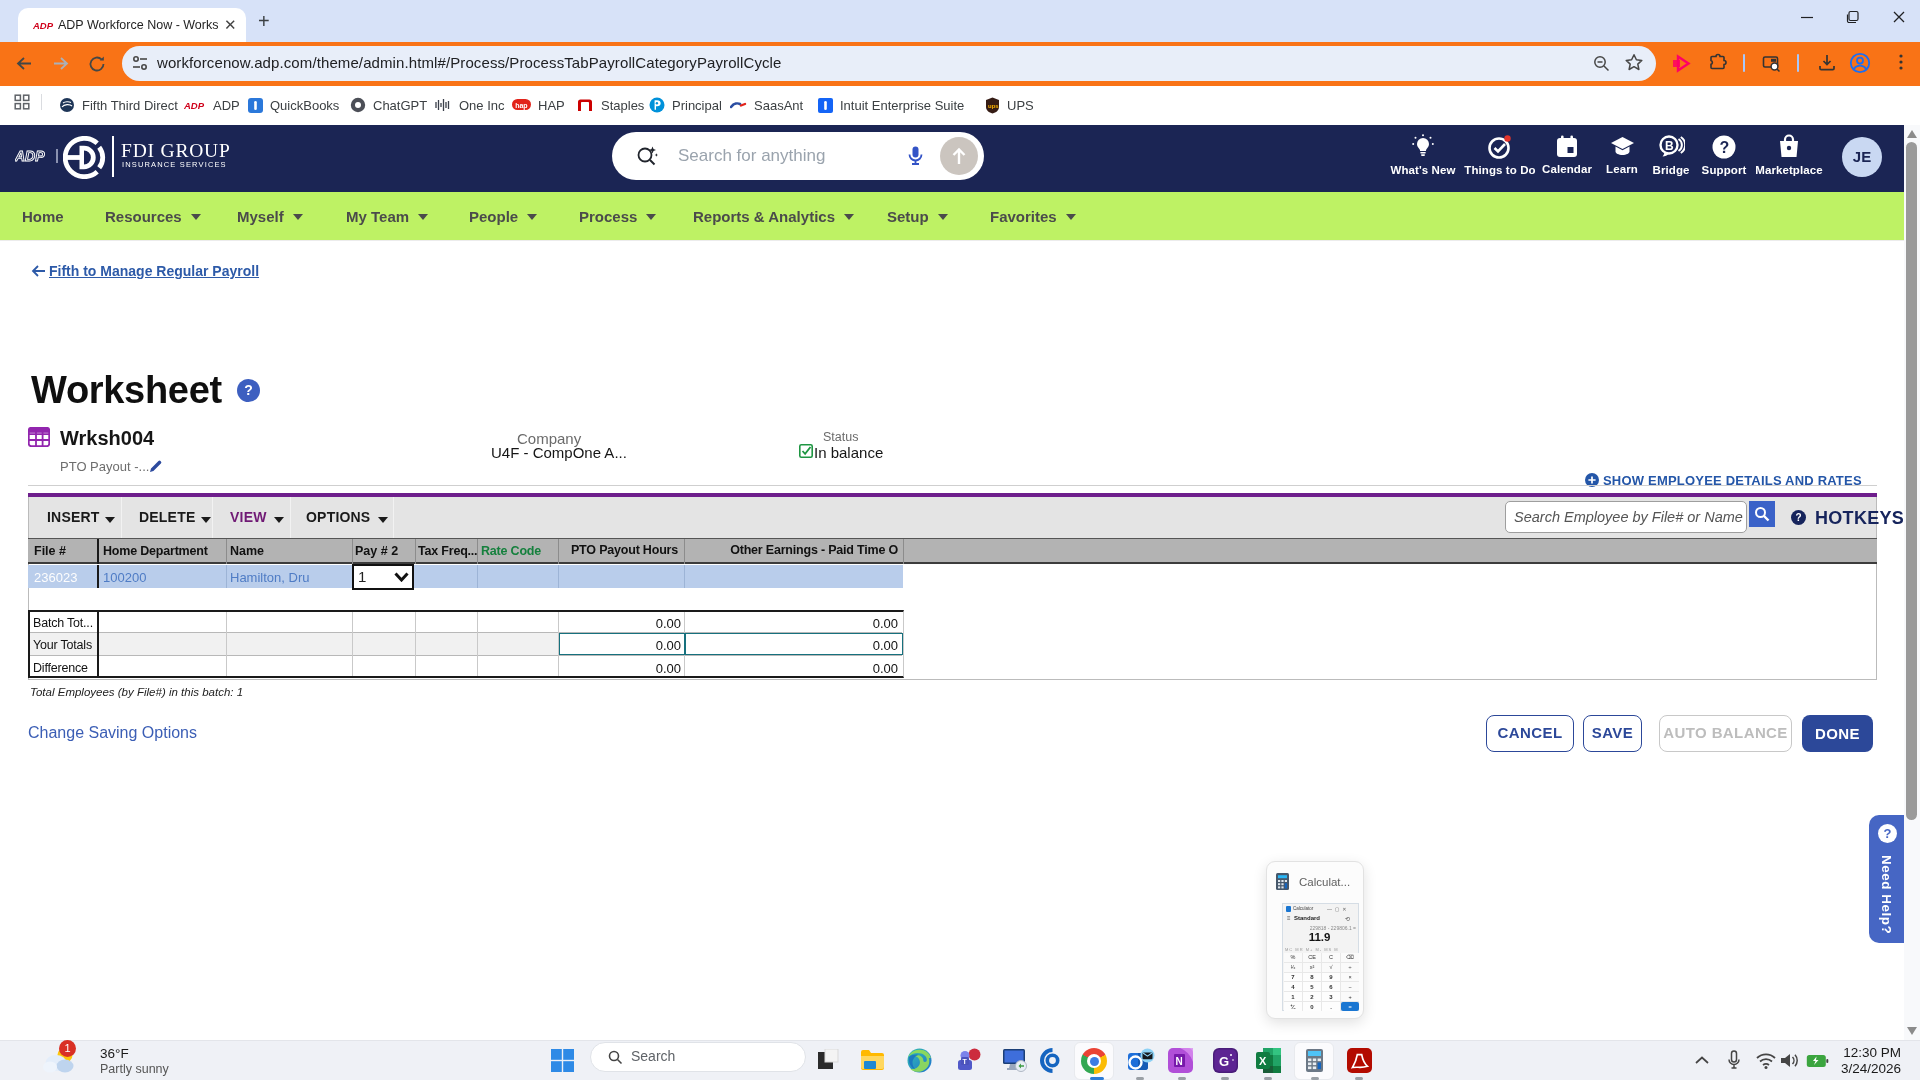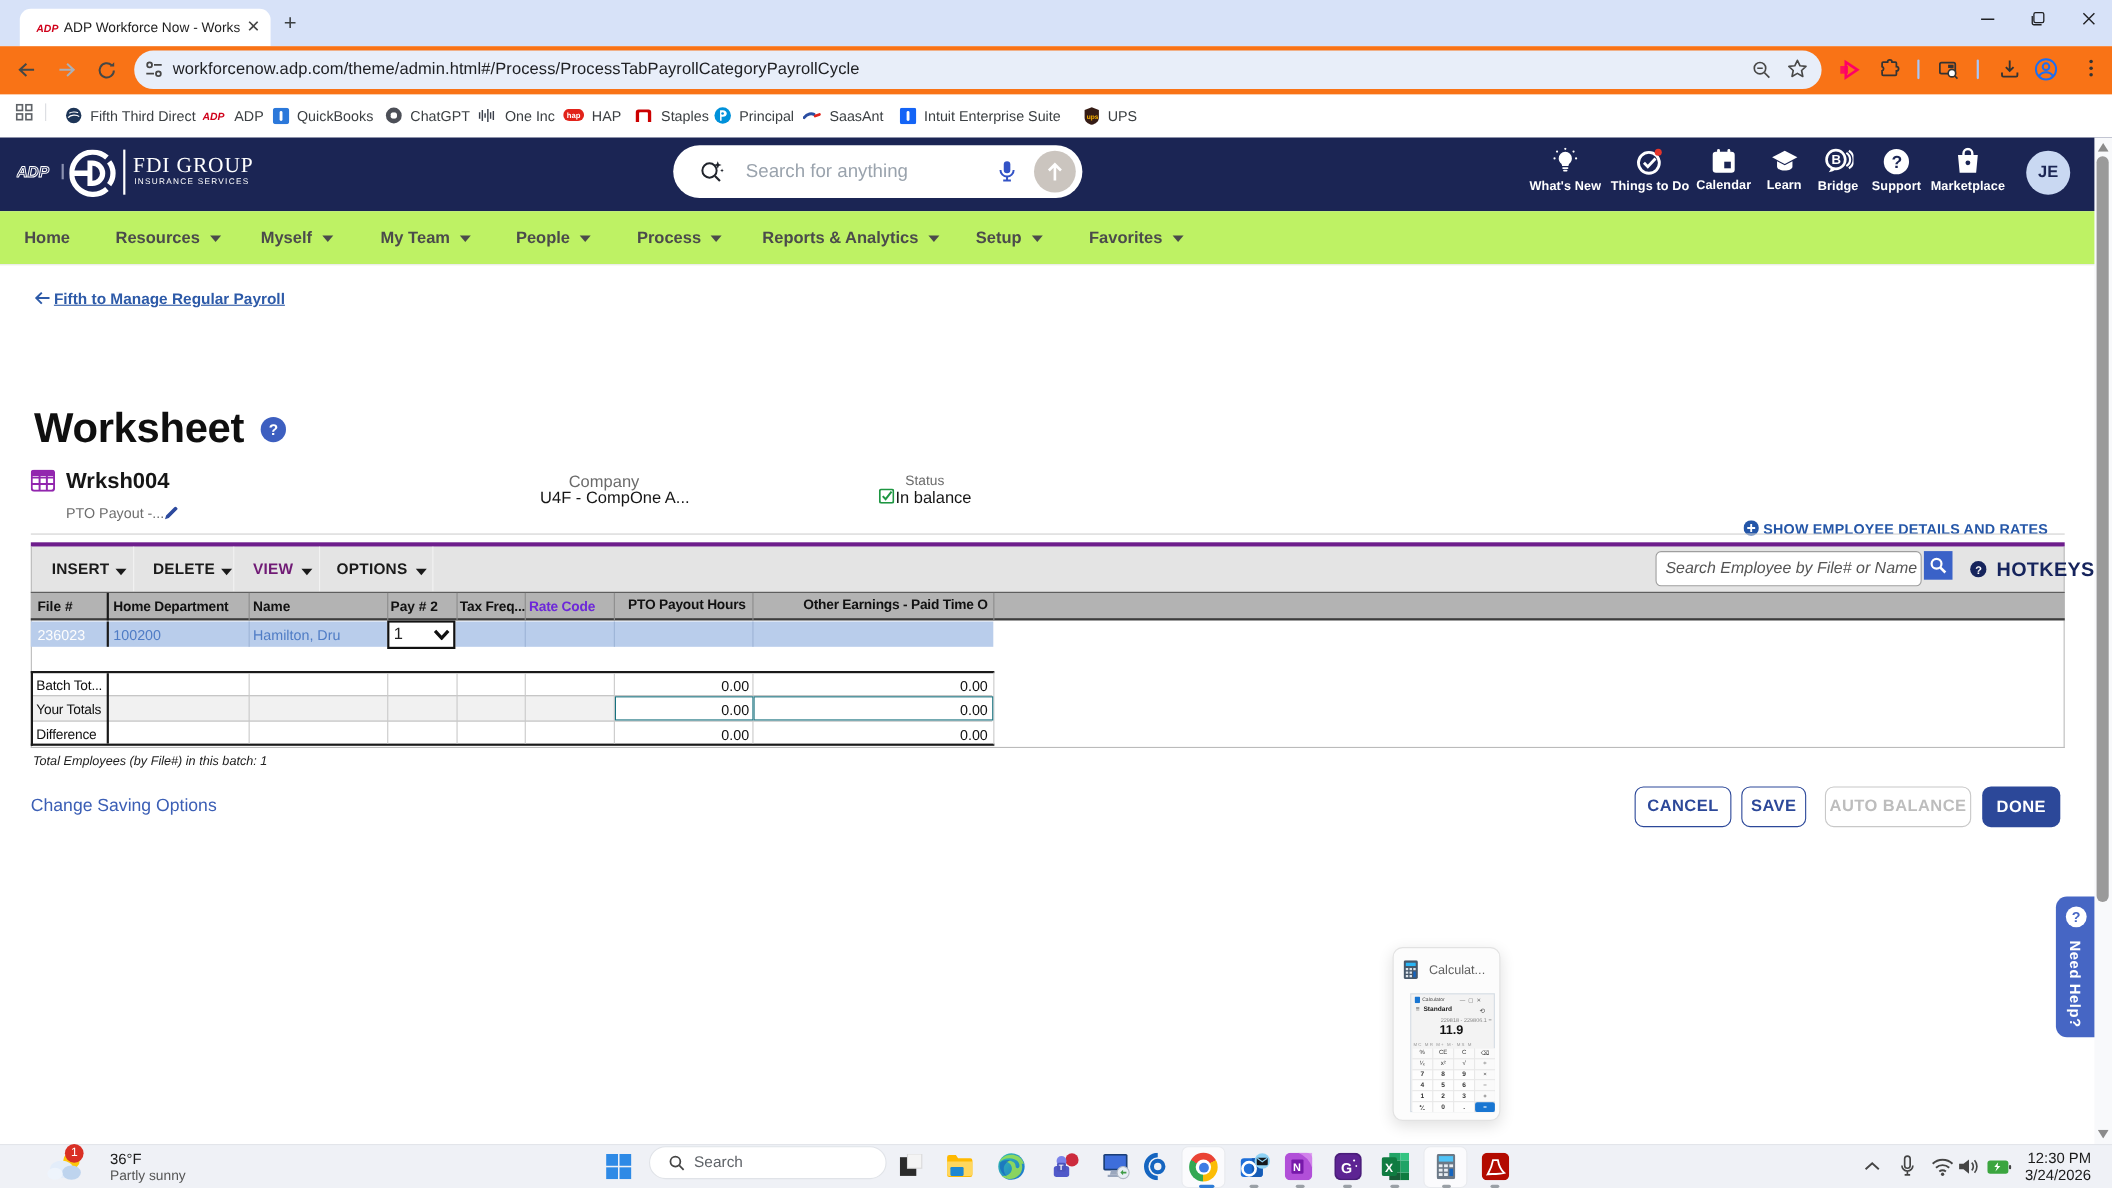--- a/index.html
+++ b/index.html
@@ -378,21 +378,21 @@
   </div>
 
   <div class="abs" style="left:28px;top:538px;width:1849px;height:142px;background:#fff;border-left:1px solid #bbb;border-right:1px solid #bbb;border-bottom:1px solid #bbb;"></div>
 
   <div class="abs" style="left:28px;top:538px;width:1849px;height:26px;background:#b3b3b3;border-top:1px solid #555;border-bottom:2px solid #3c3c3c;"></div>
   <div class="abs" style="left:34px;top:544px;font-size:12.5px;font-weight:bold;color:#111;white-space:nowrap;">File #</div>
   <div class="abs" style="left:103px;top:544px;font-size:12.5px;font-weight:bold;color:#111;white-space:nowrap;letter-spacing:-0.2px;">Home Department</div>
   <div class="abs" style="left:230px;top:544px;font-size:12.5px;font-weight:bold;color:#111;white-space:nowrap;">Name</div>
   <div class="abs" style="left:355px;top:544px;font-size:12.5px;font-weight:bold;color:#111;white-space:nowrap;">Pay # 2</div>
   <div class="abs" style="left:418px;top:544px;font-size:12.5px;font-weight:bold;color:#111;white-space:nowrap;letter-spacing:-0.2px;">Tax Freq...</div>
-  <div class="abs" style="left:481px;top:544px;font-size:12.5px;font-weight:bold;color:#6d28d9;white-space:nowrap;letter-spacing:-0.2px;">Rate Code</div>
+  <div class="abs" style="left:481px;top:544px;font-size:12.5px;font-weight:bold;color:#15803d;white-space:nowrap;letter-spacing:-0.2px;">Rate Code</div>
   <div class="abs" style="left:558px;top:543px;width:120px;text-align:right;font-size:12.5px;font-weight:bold;color:#111;white-space:nowrap;letter-spacing:-0.2px;">PTO Payout Hours</div>
   <div class="abs" style="left:684px;top:543px;width:214px;text-align:right;font-size:12.5px;font-weight:bold;color:#111;white-space:nowrap;letter-spacing:-0.2px;">Other Earnings - Paid Time O</div>
 
   <div class="cell-line" style="left:97px;top:539px;width:2px;height:25px;background:#1a1a1a;"></div>
   <div class="cell-line" style="left:226px;top:539px;width:1px;height:25px;"></div>
   <div class="cell-line" style="left:352px;top:539px;width:1px;height:25px;"></div>
   <div class="cell-line" style="left:415px;top:539px;width:1px;height:25px;"></div>
   <div class="cell-line" style="left:477px;top:539px;width:1px;height:25px;"></div>
   <div class="cell-line" style="left:558px;top:539px;width:1px;height:25px;"></div>
   <div class="cell-line" style="left:684px;top:539px;width:1px;height:25px;"></div>

